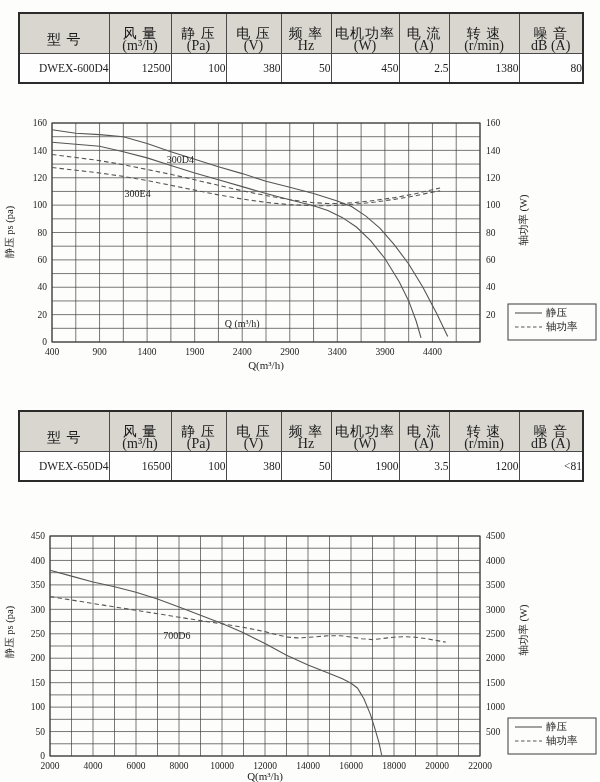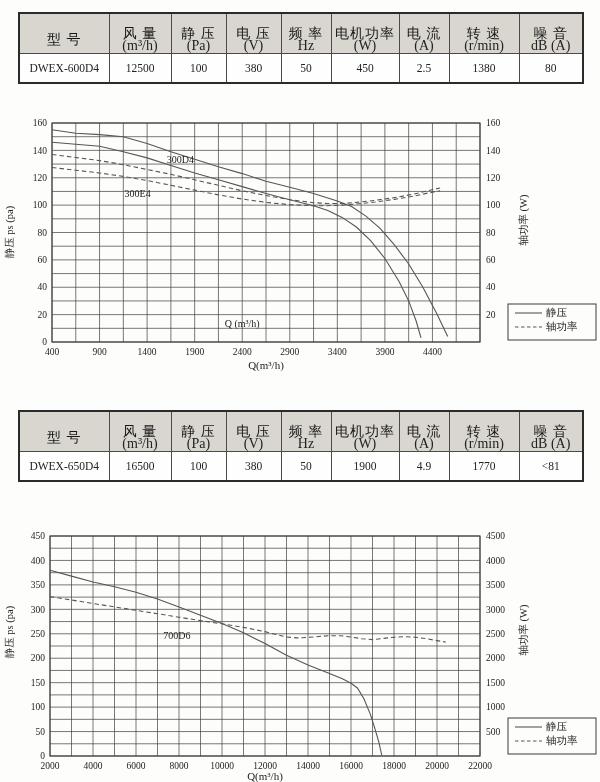--- a/index.html
+++ b/index.html
@@ -7,21 +7,21 @@
     width:600px;height:782px;position:relative;background:#fdfdfc;
     font-family:"Liberation Serif","DejaVu Serif",serif;color:#1d1d1d;
     overflow:hidden;
   }
   .spec-table{position:absolute;left:18px;width:564px;border-collapse:collapse;
     table-layout:fixed;background:#fff;}
   .spec-table td,.spec-table th{border:1px solid #4a4a4a;text-align:center;
     vertical-align:middle;padding:1px 0;font-weight:normal;}
   .spec-table{border:2px solid #2b2b2b;}
   .spec-table thead td{background:#d8d6cf;height:32px;}
-  .spec-table tbody td{height:26px;background:#fefefe;}
+  .spec-table tbody td{height:26px;background:#fefefe;text-align:right;}
   .hl1{font-size:14px;letter-spacing:1px;line-height:13px;color:#171717;margin-top:12px;}
   .hl2{font-size:14px;line-height:12px;color:#222;}
   .cell-val{font-size:11.5px;color:#222;}
   svg{position:absolute;left:0;display:block;}
   svg text{font-family:"Liberation Serif","DejaVu Serif",serif;fill:#232323;}
 </style>
 </head>
 <body>
 
 <table class="spec-table" id="table1" style="top:12px">
@@ -235,22 +235,22 @@
       </tr>
     </thead>
   <tbody>
       <tr>
         <td class="cell-val">DWEX-650D4</td>
         <td class="cell-val">16500</td>
         <td class="cell-val">100</td>
         <td class="cell-val">380</td>
         <td class="cell-val">50</td>
         <td class="cell-val">1900</td>
-        <td class="cell-val">4.9</td>
-        <td class="cell-val">1770</td>
+        <td class="cell-val">3.5</td>
+        <td class="cell-val">1200</td>
         <td class="cell-val">&lt;81</td>
       </tr>
     </tbody>
 </table>
 
 <svg id="chart2" width="600" height="262" viewBox="0 0 600 262" style="top:520px">
     <g stroke="#3f3f3f" stroke-width="0.7">
       <line x1="50" y1="16" x2="50" y2="236"></line>
       <line x1="71.5" y1="16" x2="71.5" y2="236"></line>
       <line x1="93" y1="16" x2="93" y2="236"></line>

